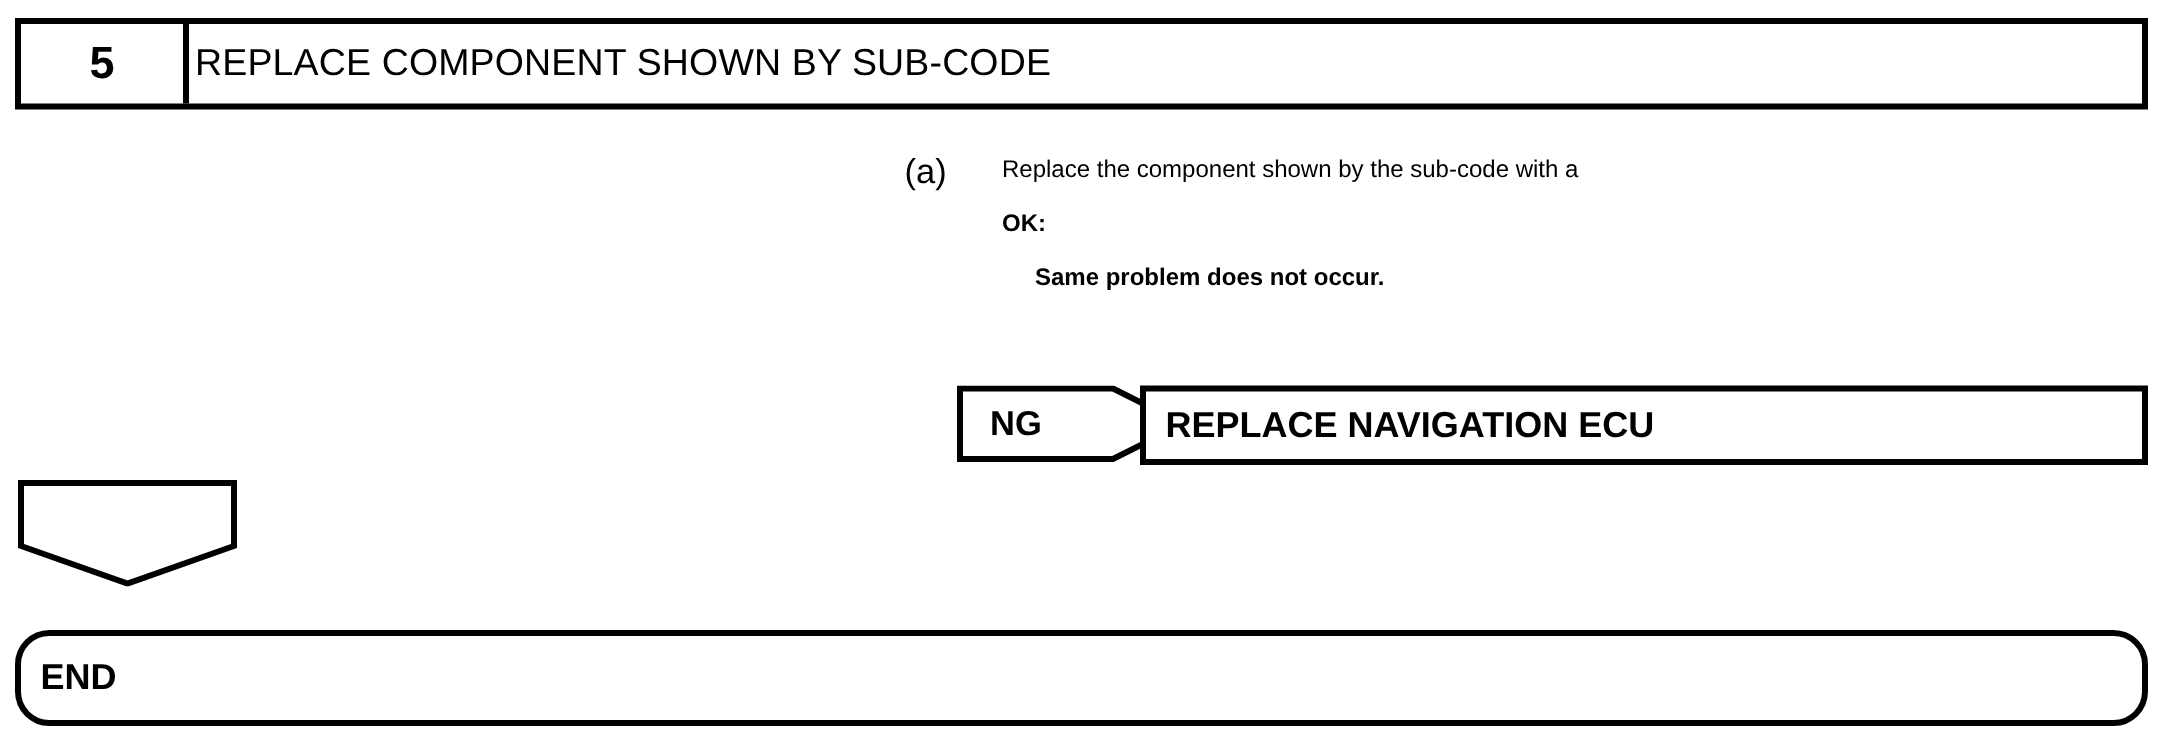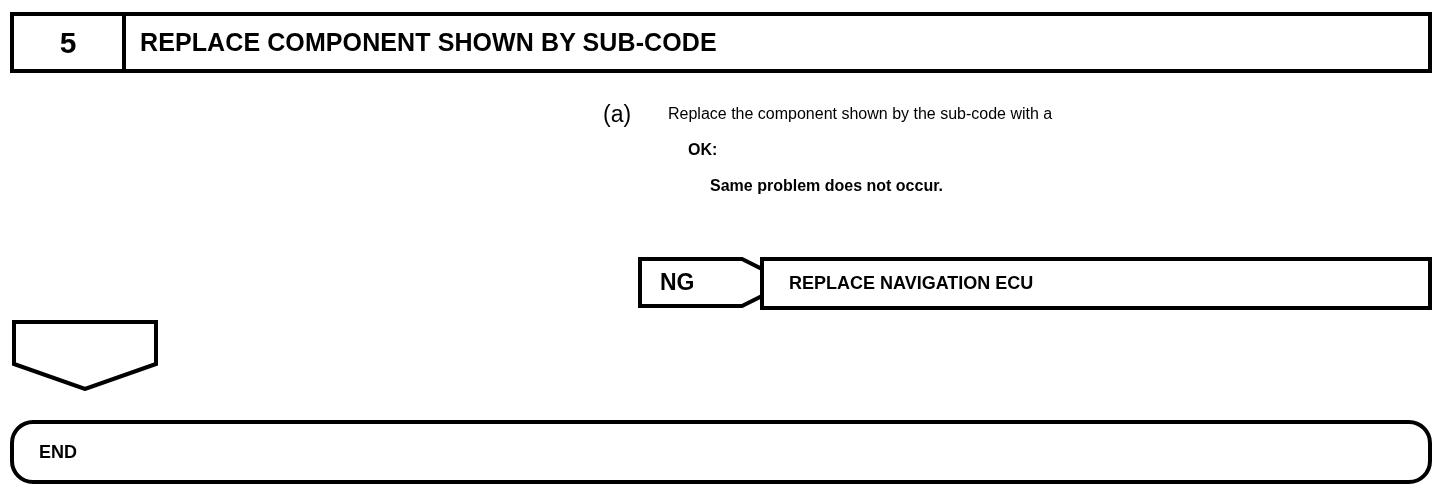--- a/index.html
+++ b/index.html
@@ -37,23 +37,23 @@
     align-items: center;
     justify-content: center;
     font-size: 30px;
     font-weight: bold;
     letter-spacing: 0px;
   }
   .step-title {
     flex: 1 1 auto;
     display: flex;
     align-items: center;
-    padding-left: 14px;
+    padding-left: 4px;
     font-size: 25px;
-    font-weight: bold;
+    font-weight: normal;
     letter-spacing: 0.1px;
     white-space: nowrap;
   }
 
   
   .procedure {
     position: absolute;
     left: 603px;
     top: 96px;
     width: 840px;
@@ -71,21 +71,20 @@
   .proc-body {
     flex: 1 1 auto;
   }
   .proc-line {
     font-size: 16px;
     line-height: 36px;
     white-space: nowrap;
   }
   .proc-line.bold {
     font-weight: bold;
-    margin-left: 20px;
   }
   .proc-line.indent {
     padding-left: 22px;
   }
 
   
   .ng-arrow {
     position: absolute;
     left: 602px;
     top: 257px;
@@ -111,22 +110,22 @@
   }
 
   
   .result-box {
     position: absolute;
     box-sizing: border-box;
     border: 4px solid #000;
     background: #fff;
     display: flex;
     align-items: center;
-    padding-left: 25px;
-    font-size: 18px;
+    padding-left: 13px;
+    font-size: 24px;
     font-weight: bold;
     white-space: nowrap;
   }
   .box-replace-nav {
     left: 760px;
     top: 257px;
     width: 672px;   
     height: 53px;
   }
   .box-end {

